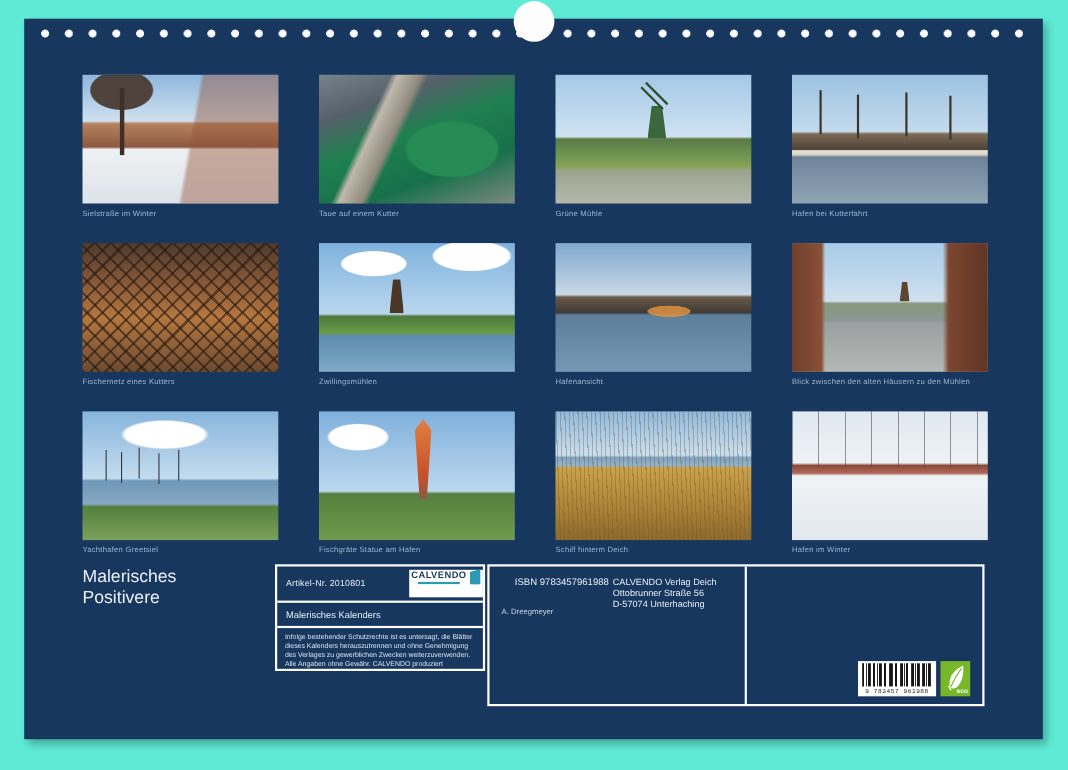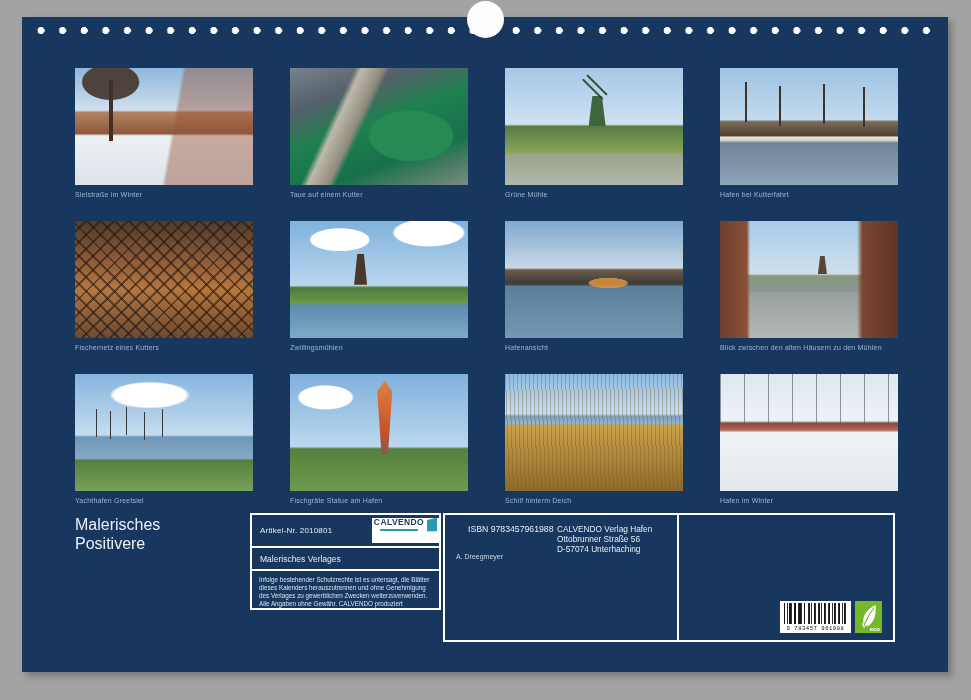--- a/index.html
+++ b/index.html
@@ -1,16 +1,16 @@
 <!DOCTYPE html>
 <html><head>
 <meta charset="utf-8">
 <style>
   html,body{margin:0;padding:0;background:#fff;}
-  .stage{position:relative;width:971px;height:700px;background:#a3a3a3;overflow:hidden;
+  .stage{position:relative;width:971px;height:700px;background:#5eead4;overflow:hidden;
          font-family:"Liberation Sans",sans-serif;}
   .page{position:absolute;left:22px;top:17px;width:926px;height:655px;background:#17375f;
         box-shadow:4px 4px 7px rgba(0,0,0,.28);}
   
   .holes{position:absolute;left:9px;right:9px;top:7px;height:13px;
          background-image:radial-gradient(circle at 10px 6.5px,#ffffff 3.3px,rgba(255,255,255,0) 3.8px);
          background-size:21.6px 13px;background-repeat:repeat-x;}
   .hanger{position:absolute;left:50%;top:-16px;width:37px;height:37px;margin-left:-18px;
           border-radius:50%;background:#fdfdfd;}
   
@@ -180,33 +180,33 @@
         <span class="artnr">Artikel-Nr. 2010801</span>
         <div class="cvlogo">
           <span class="cvtext">
             <span class="cvbrand">CALVENDO</span>
             <span class="cvtag"></span>
           </span>
           <span class="cvicon"></span>
         </div>
       </div>
       <div class="rowB">
-        <span>Malerisches Verlages</span>
+        <span>Malerisches Kalenders</span>
       </div>
       <div class="rowC">
         <p class="legal">Infolge bestehender Schutzrechte ist es untersagt, die Blätter dieses Kalenders herauszutrennen und ohne Genehmigung des Verlages zu gewerblichen Zwecken weiterzuverwenden. Alle Angaben ohne Gewähr. CALVENDO produziert bedarfsgerecht und klimabewusst in DE &amp; EU. Positivere CO2-Bilanz dank kurzer Transportwege. Abfall-Reduzierung dank Einzelstückfertigung.</p>
         <p class="legal">E-Mail: info@calvendo.com • www.calvendo.com</p>
       </div>
     </div>
 
     <div class="ibox box2">
       <div class="cellL">
         <span class="isbn">ISBN 9783457961988</span>
         <div class="pub">
-          <div>CALVENDO Verlag Hafen</div>
+          <div>CALVENDO Verlag Deich</div>
           <div>Ottobrunner Straße 56</div>
           <div>D-57074 Unterhaching</div>
         </div>
         <span class="author">A. Dreegmeyer</span>
       </div>
       <div class="cellR">
         <div class="bcwrap">
           <div class="barcode">
             <div class="bars"></div>
             <div class="bcdigits">9 783457 961988</div>

